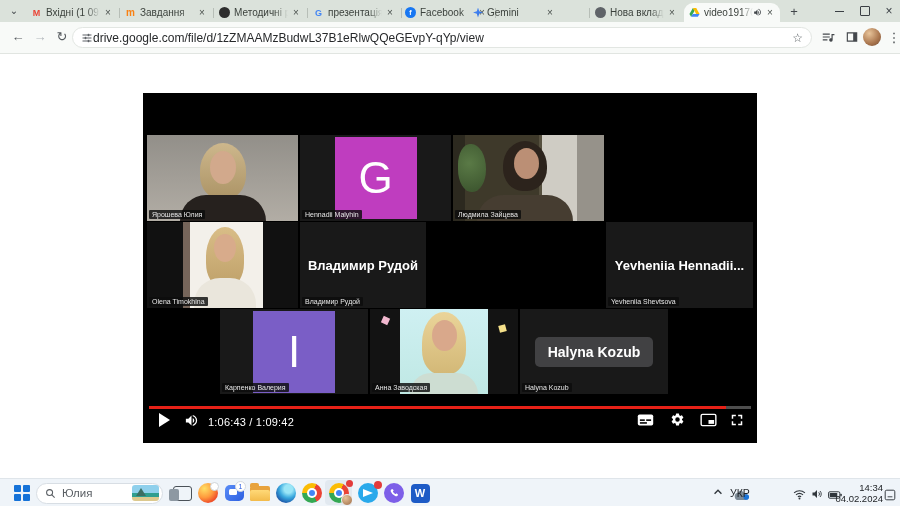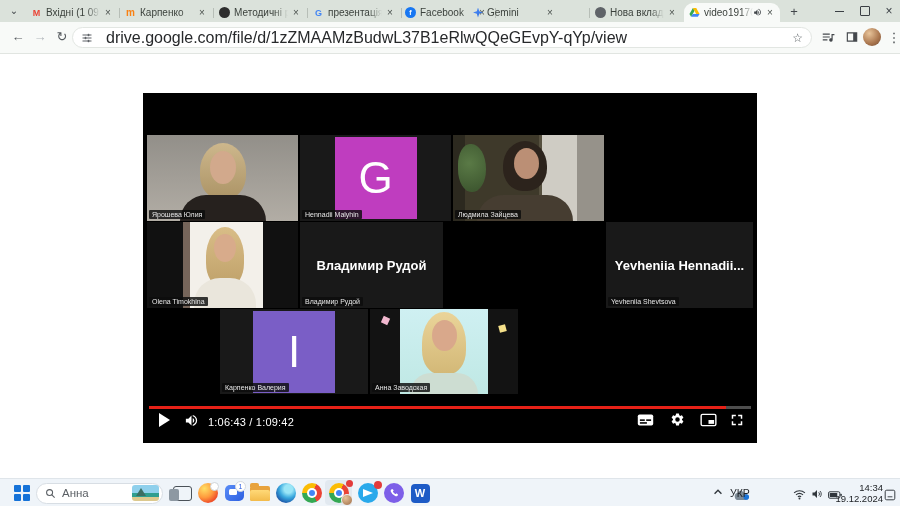--- a/index.html
+++ b/index.html
@@ -22,21 +22,21 @@
     clip-path:polygon(50% 0,62% 38%,100% 50%,62% 62%,50% 100%,38% 62%,0 50%,38% 38%);}
   .wbtn{position:absolute;top:0;width:26px;height:22px;display:flex;align-items:center;
     justify-content:center;color:#3a3f44;font-size:11px;}
   .maxbox{width:8px;height:8px;border:1px solid #3a3f44;border-radius:1px;}
   .minbar{width:9px;height:1px;background:#3a3f44;}
   
   #toolbar{position:absolute;left:0;top:22px;width:900px;height:31px;background:#f8faf8;border-bottom:1px solid #e1e5e1;}
   .navbtn{position:absolute;top:5px;width:20px;height:20px;text-align:center;line-height:20px;font-size:13px;color:#565b5f;}
   #omnibox{position:absolute;left:72px;top:5px;width:740px;height:21px;background:#fff;
     border:1px solid #e2e6e2;border-radius:11px;display:flex;align-items:center;box-sizing:border-box;padding:0 8px;}
-  #omnibox .url{font-size:16px;color:#27292b;flex:1;white-space:nowrap;overflow:hidden;margin-left:13px;}
+  #omnibox .url{font-size:12px;color:#27292b;flex:1;white-space:nowrap;overflow:hidden;margin-left:0;}
   #omnibox .star{font-size:12px;color:#595f63;}
   .tbicon{position:absolute;top:5px;width:20px;height:20px;display:flex;align-items:center;justify-content:center;color:#44484c;}
   .avatar18{width:18px;height:18px;border-radius:50%;background:radial-gradient(circle at 35% 30%,#e8c49a,#a9754d 60%,#6e4a33);}
   
   #page{position:absolute;left:0;top:54px;width:900px;height:424px;background:#fff;}
   #player{position:absolute;left:143px;top:39px;width:614px;height:350px;background:#000;overflow:hidden;}
   .row{position:absolute;left:0;width:614px;}
   .tile{position:absolute;top:0;background:#191919;overflow:hidden;}
   .lbl{position:absolute;left:2px;bottom:2px;background:rgba(12,12,12,.82);color:#e6e6e6;
     font-size:7px;line-height:9px;padding:0 3px;border-radius:1px;white-space:nowrap;z-index:3;}
@@ -126,21 +126,21 @@
 
   <div class="tab" style="left:26px;width:92px">
     <span class="fav" style="color:#ea4335">M</span>
     <span class="ttl">Вхідні (1 097) -</span>
     <span class="x">×</span>
   </div>
   <div class="tabdiv" style="left:119px"></div>
 
   <div class="tab" style="left:120px;width:92px">
     <span class="fav" style="color:#f98012;font-size:10px">m</span>
-    <span class="ttl">Карпенко</span>
+    <span class="ttl">Завдання</span>
     <span class="x">×</span>
   </div>
   <div class="tabdiv" style="left:213px"></div>
 
   <div class="tab" style="left:214px;width:92px">
     <span class="fav circle" style="background:#2e2e2e"></span>
     <span class="ttl">Методичні рек</span>
     <span class="x">×</span>
   </div>
   <div class="tabdiv" style="left:307px"></div>
@@ -259,21 +259,21 @@
     <div class="row" style="top:129px;height:86px">
       <div class="tile" style="left:4px;width:151px;height:86px">
         <div class="scene sc">
             <div class="photo"></div>
             <div class="hair"></div>
             <div class="face"></div>
             <div class="body"></div>
           </div>
         <span class="lbl">Olena Timokhina</span>
       </div>
-      <div class="tile" style="left:157px;width:143px;height:86px">
+      <div class="tile" style="left:157px;width:126px;height:86px">
         <div class="cname">Владимир Рудой</div>
         <span class="lbl">Владимир Рудой</span>
       </div>
       <div class="tile" style="left:463px;width:147px;height:86px">
         <div class="cname">Yevheniia  Hennadii...</div>
         <span class="lbl">Yevheniia Shevtsova</span>
       </div>
     </div>
 
     <div class="row" style="top:216px;height:85px">
@@ -285,20 +285,26 @@
         <div class="scene sd">
             <div class="photo"></div>
             <div class="c1"></div>
             <div class="c2"></div>
             <div class="hair"></div>
             <div class="face"></div>
             <div class="body"></div>
           </div>
         <span class="lbl">Анна Заводская</span>
       </div>
+      <div class="tile" style="left:377px;width:148px;height:85px">
+        <div class="cname">
+            <span class="pill">Halyna Kozub</span>
+          </div>
+        <span class="lbl">Halyna Kozub</span>
+      </div>
     </div>
 
     <div class="track">
       <div class="fill" style="width: 95.8%; background: rgb(230, 33, 23);"></div>
     </div>
     <div class="pcico" style="left:16px;top:320px">
         <span class="playtri"></span>
       </div>
     <div class="pcico" style="left:41px;top:320px">
       <svg width="15" height="15" viewBox="0 0 24 24">
@@ -341,21 +347,21 @@
         <i></i>
         <i></i>
       </span>
   </div>
 
   <div id="tksearch">
     <svg width="11" height="11" viewBox="0 0 24 24">
       <circle cx="10" cy="10" r="6.5" fill="none" stroke="#5a5f64" stroke-width="2.4"></circle>
         <path stroke="#5a5f64" stroke-width="2.4" d="m15 15 6 6"></path>
     </svg>
-    <span class="ph">Анна</span>
+    <span class="ph">Юлия</span>
     <span class="hlimg"></span>
   </div>
 
   <div class="tk" style="left:170px">
       <span class="tview"></span>
     </div>
 
   <div class="tk" style="left:196px">
     <span class="ffx"></span>
     <span class="badge" style="right:1px;top:1px;width:7px;height:7px;background:#fff;border:1px solid #cfd4d9"></span>
@@ -444,21 +450,21 @@
   </div>
   <div class="trayico" style="left:828px">
     <svg width="14" height="10" viewBox="0 0 26 16">
         <rect x="1" y="2" width="21" height="12" rx="2.5" fill="none" stroke="#30363c" stroke-width="1.8"></rect>
         <rect x="3.2" y="4.2" width="14" height="7.6" rx="1" fill="#30363c"></rect>
         <rect x="23" y="5.5" width="2.5" height="5" rx="1" fill="#30363c"></rect>
       </svg>
   </div>
   <div id="clock">
     <div>14:34</div>
-    <div>19.12.2024</div>
+    <div>04.02.2024</div>
   </div>
   <div class="trayico" style="left:884px;top:8px">
     <svg width="12" height="12" viewBox="0 0 20 20">
         <rect x="2" y="2" width="16" height="16" rx="2.5" fill="none" stroke="#30363c" stroke-width="1.6"></rect>
         <path stroke="#30363c" stroke-width="1.5" d="M6 13h8"></path>
       </svg>
   </div>
 </div>
 
 </body></html>

